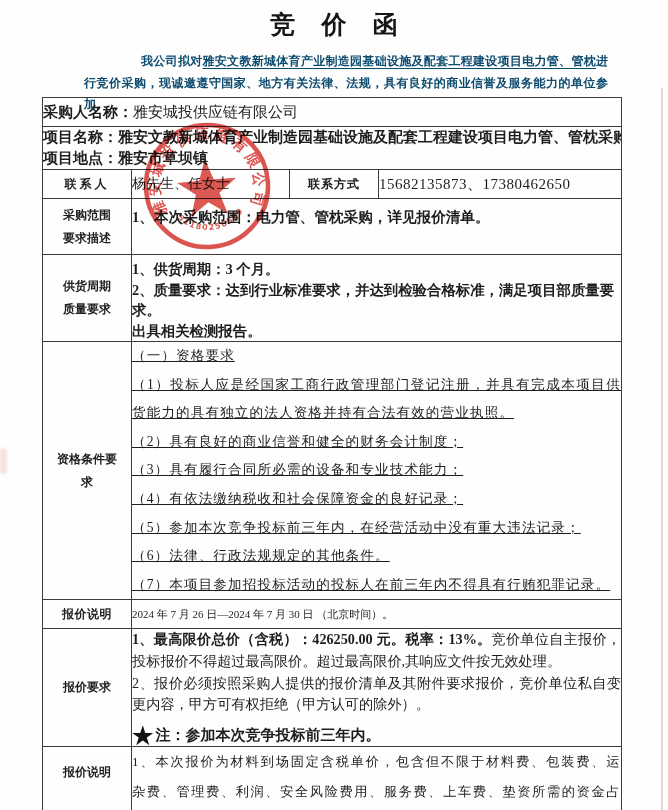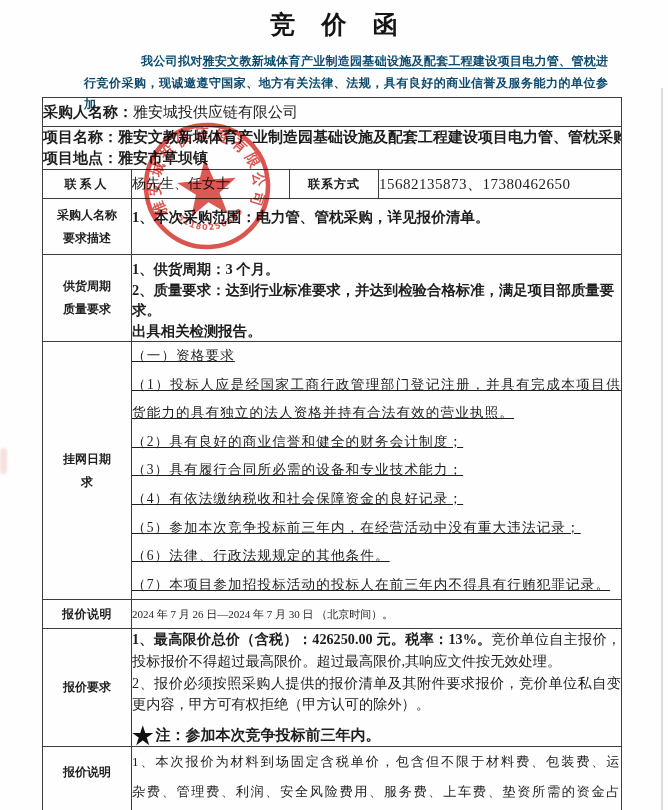--- a/index.html
+++ b/index.html
@@ -103,41 +103,41 @@
 
     <tr style="height:29px">
       <td class="label-cell contact-label">联系人</td>
       <td class="content-cell">杨先生、任女士</td>
       <td class="label-cell" style="letter-spacing:1px">联系方式</td>
       <td class="content-cell phone">15682135873、17380462650</td>
     </tr>
 
     <tr style="height:56px">
       <td class="label-cell">
-        <div>采购人名称</div>
+        <div>采购范围</div>
         <div>要求描述</div>
       </td>
       <td colspan="3" class="content-cell bold" style="vertical-align:top;padding-top:9px;font-size:14.6px">1、本次采购范围：电力管、管枕采购，详见报价清单。</td>
     </tr>
 
     <tr style="height:57px">
       <td class="label-cell">
         <div>供货周期</div>
         <div>质量要求</div>
       </td>
       <td colspan="3" class="content-cell bold" style="vertical-align:top;padding-top:4px;line-height:20.5px;font-size:14.4px">
         <div>1、供货周期：3 个月。</div>
         <div>2、质量要求：达到行业标准要求，并达到检验合格标准，满足项目部质量要求。</div>
         <div>出具相关检测报告。</div>
       </td>
     </tr>
 
     <tr style="height:257px">
       <td class="label-cell">
-        <div>挂网日期</div>
+        <div>资格条件要</div>
         <div>求</div>
       </td>
       <td colspan="3" class="qual" style="vertical-align:top">
         <p>（一）资格要求</p>
         <p>（1）投标人应是经国家工商行政管理部门登记注册，并具有完成本项目供货能力的具有独立的法人资格并持有合法有效的营业执照。</p>
         <p>（2）具有良好的商业信誉和健全的财务会计制度；</p>
         <p>（3）具有履行合同所必需的设备和专业技术能力；</p>
         <p>（4）有依法缴纳税收和社会保障资金的良好记录；</p>
         <p>（5）参加本次竞争投标前三年内，在经营活动中没有重大违法记录；</p>
         <p>（6）法律、行政法规规定的其他条件。</p>

